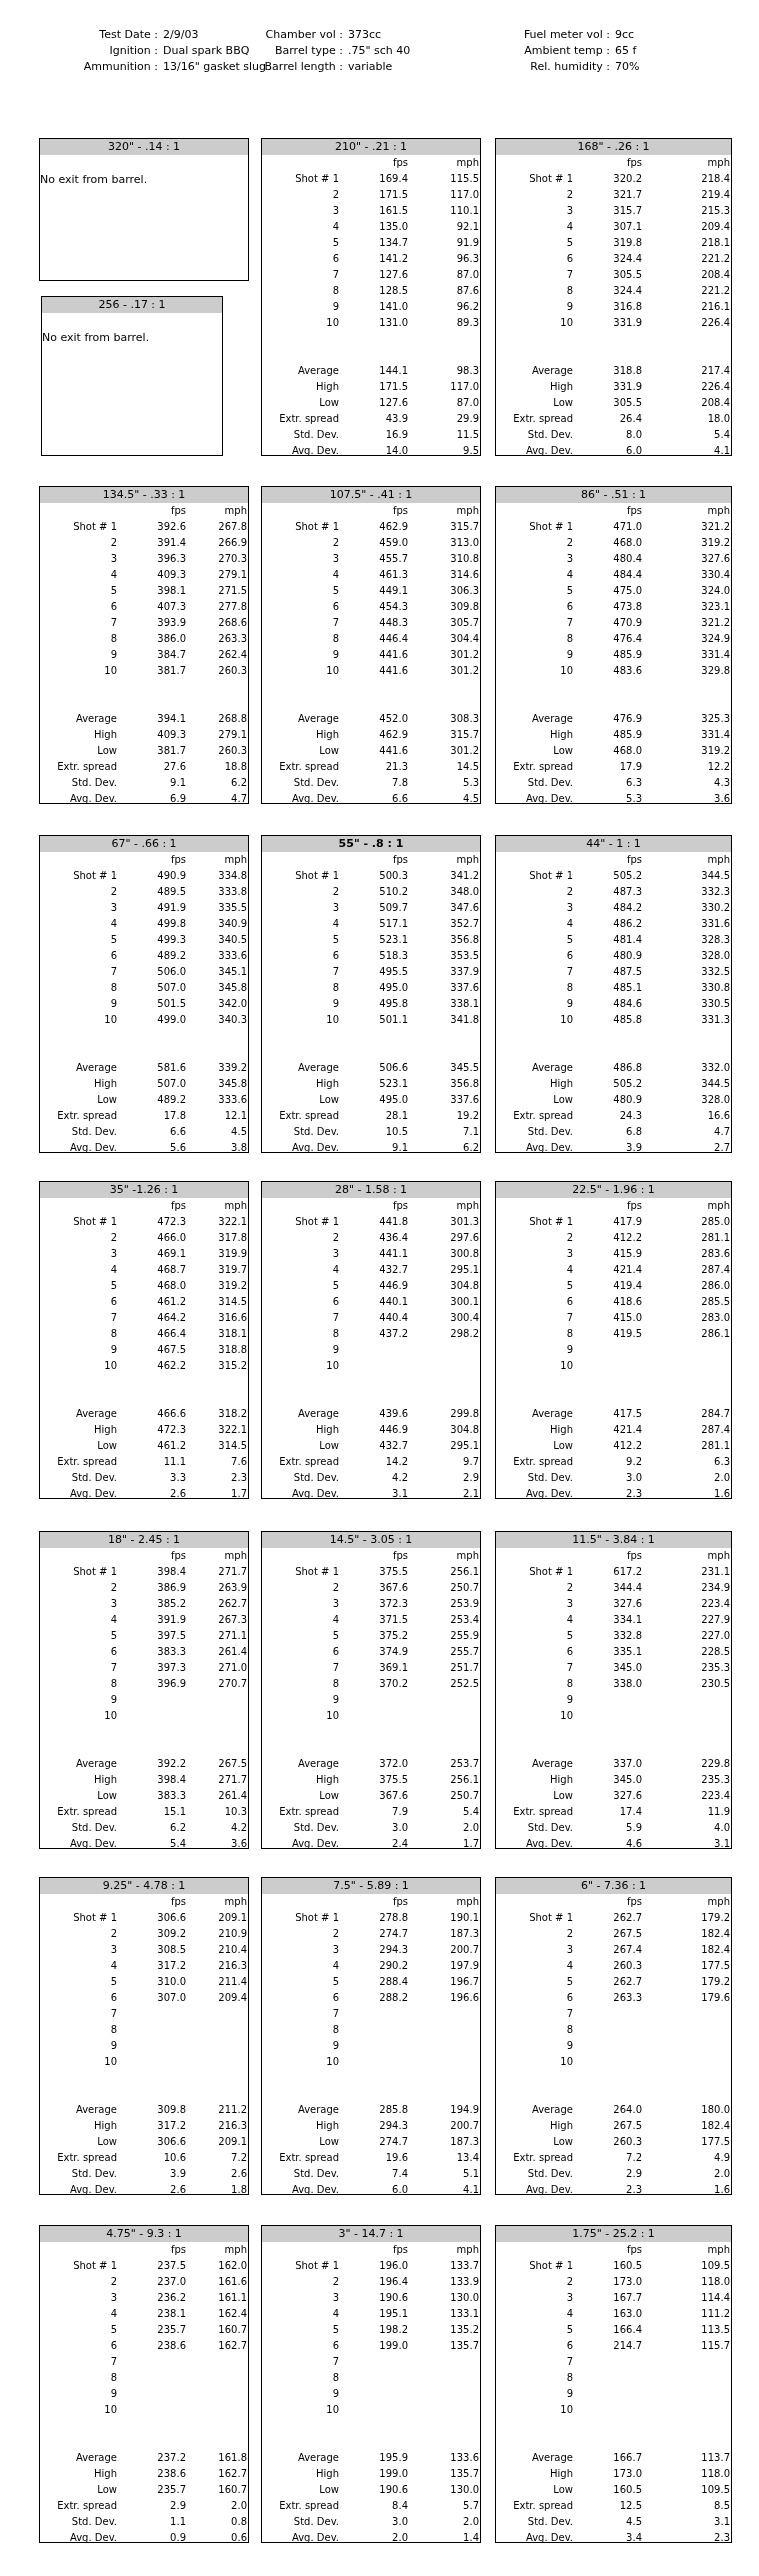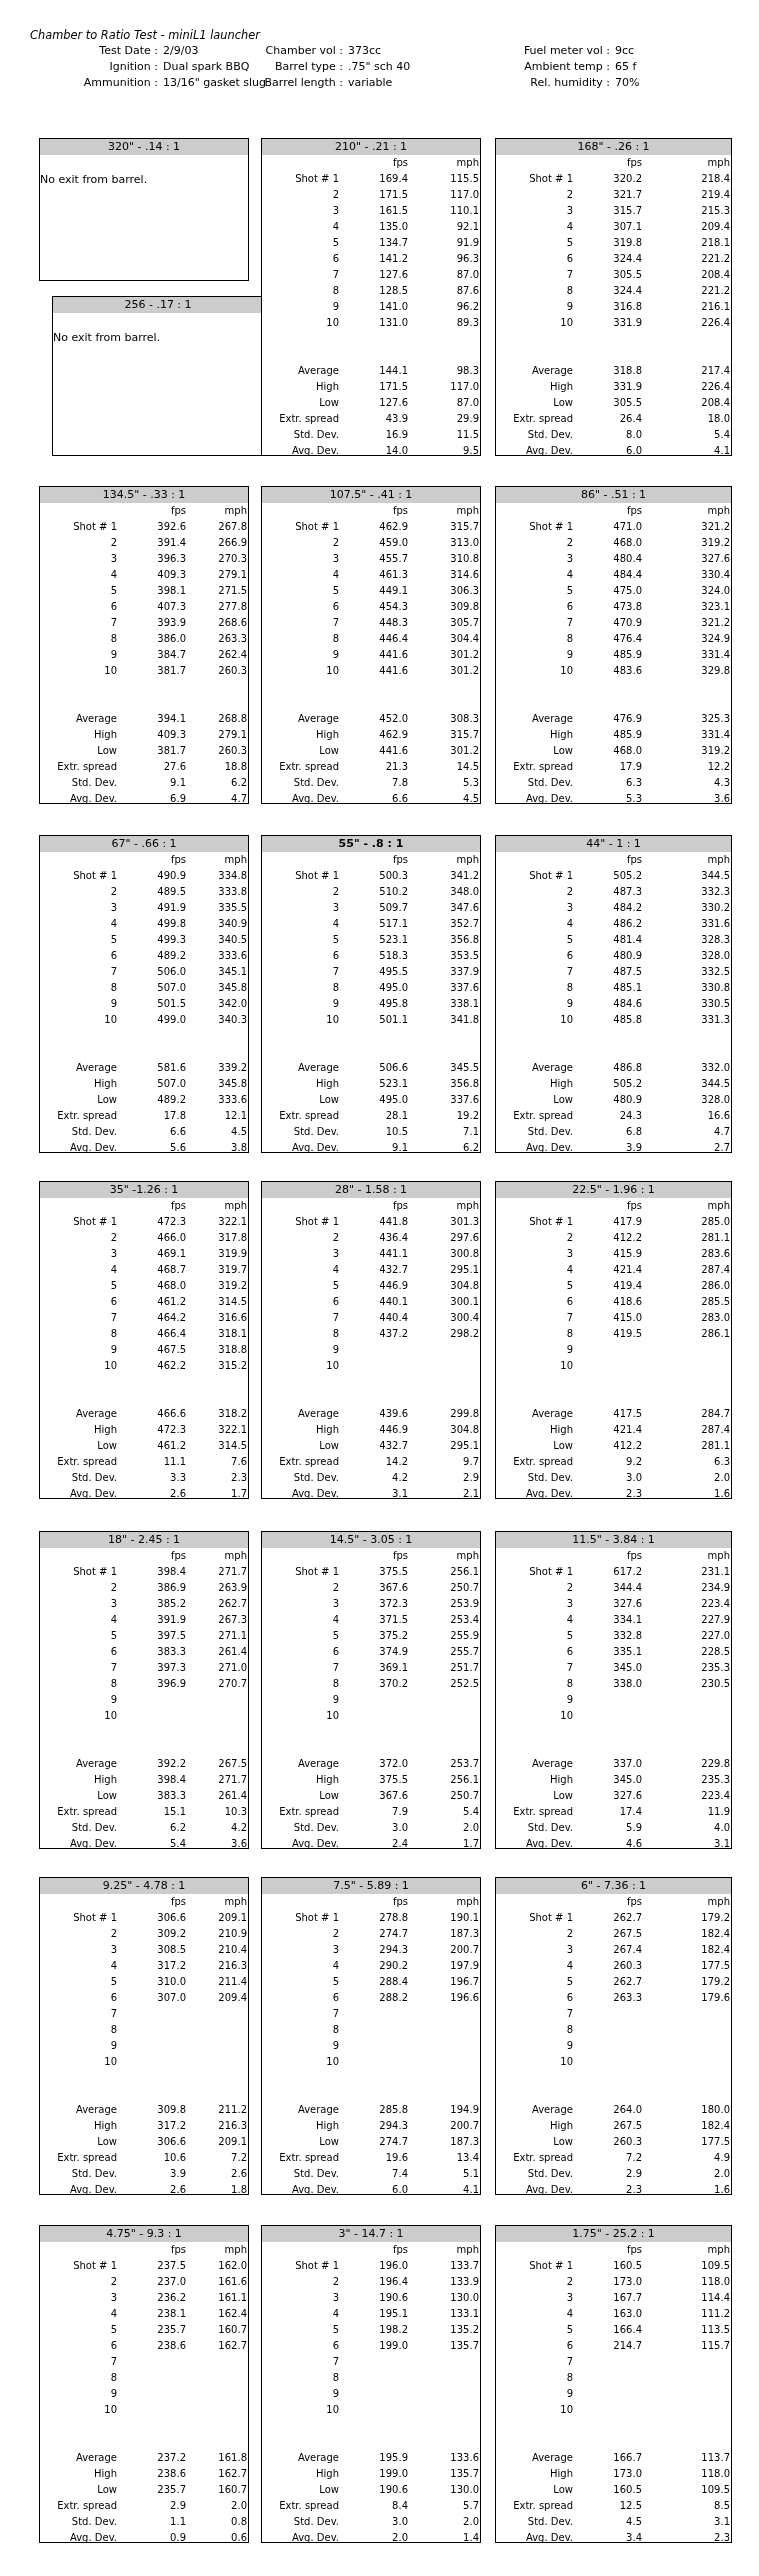--- a/index.html
+++ b/index.html
@@ -33,21 +33,20 @@
   table.stats td { padding: 0; height: 16px; line-height: 16px; text-align: right; white-space: nowrap; }
   table.stats td.lbl { width: 77px; padding-right: 0; }
   table.stats td.fps { width: 69px; }
   table.stats td.mph { padding-right: 1px; }
   table.stats tr.gap td { height: 32px; }
 </style>
 </head>
 <body>
 
 <div class="header">
-  <div class="doc-title">Chamber to Ratio Test - miniL1 launcher</div>
   <div class="meta-grid" id="meta-grid">
       <div class="meta-row" style="top: 0px; width: 711px;">
         <div class="meta-item c1"><span class="meta-label">Test Date :</span><span class="meta-value">2/9/03</span></div>
         <div class="meta-item c2"><span class="meta-label">Chamber vol :</span><span class="meta-value">373cc</span></div>
         <div class="meta-item c3"><span class="meta-label">Fuel meter vol :</span><span class="meta-value">9cc</span></div>
       </div>
       <div class="meta-row" style="top: 16px; width: 711px;">
         <div class="meta-item c1"><span class="meta-label">Ignition :</span><span class="meta-value">Dual spark BBQ</span></div>
         <div class="meta-item c2"><span class="meta-label">Barrel type :</span><span class="meta-value">.75" sch 40</span></div>
         <div class="meta-item c3"><span class="meta-label">Ambient temp :</span><span class="meta-value">65 f</span></div>
@@ -58,21 +57,21 @@
         <div class="meta-item c3"><span class="meta-label">Rel. humidity :</span><span class="meta-value">70%</span></div>
       </div>
     </div>
 </div>
 
 <div id="boxes">
     <div class="box" style="left: 39px; width: 210px; top: 138px; height: 143px;">
       <div class="box-title">320" - .14 : 1</div>
       <div class="noexit">No exit from barrel.</div>
     </div>
-    <div class="box" style="left: 52px; width: 212px; top: 296px; height: 160px;">
+    <div class="box" style="left: 41px; width: 182px; top: 296px; height: 160px;">
       <div class="box-title">256 - .17 : 1</div>
       <div class="noexit">No exit from barrel.</div>
     </div>
     <div class="box" style="left: 261px; width: 220px; top: 138px; height: 318px;">
       <div class="box-title">210" - .21 : 1</div>
       <table class="stats">
         <tbody>
           <tr>
             <td class="lbl"></td>
             <td class="fps">fps</td>

